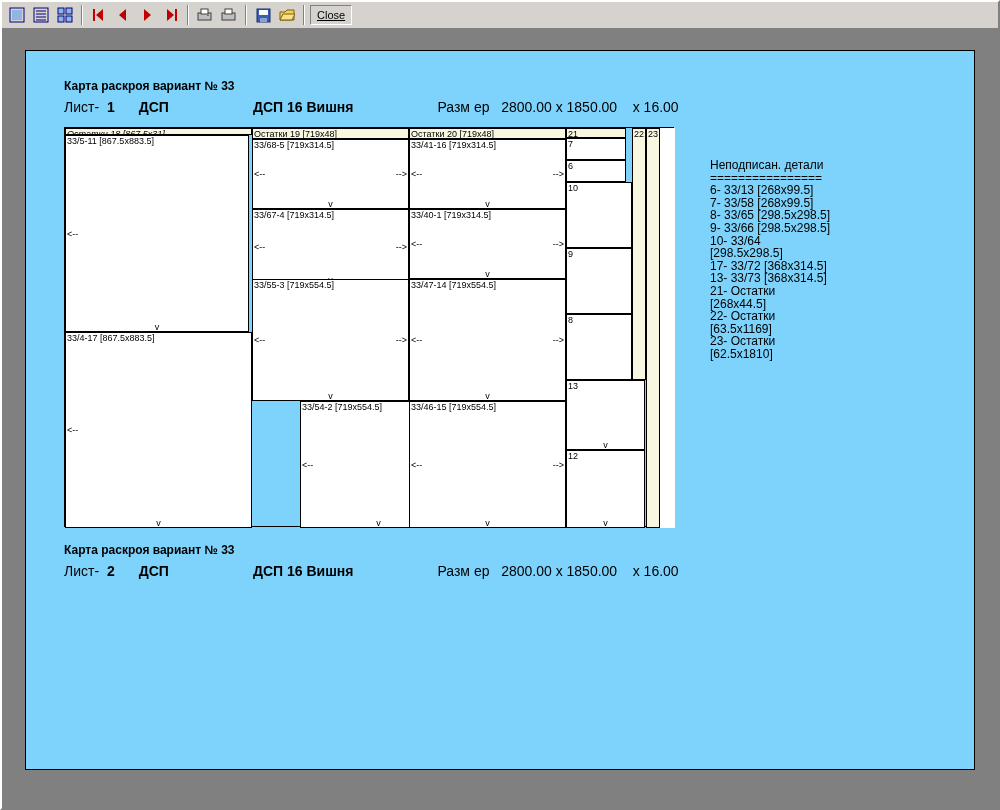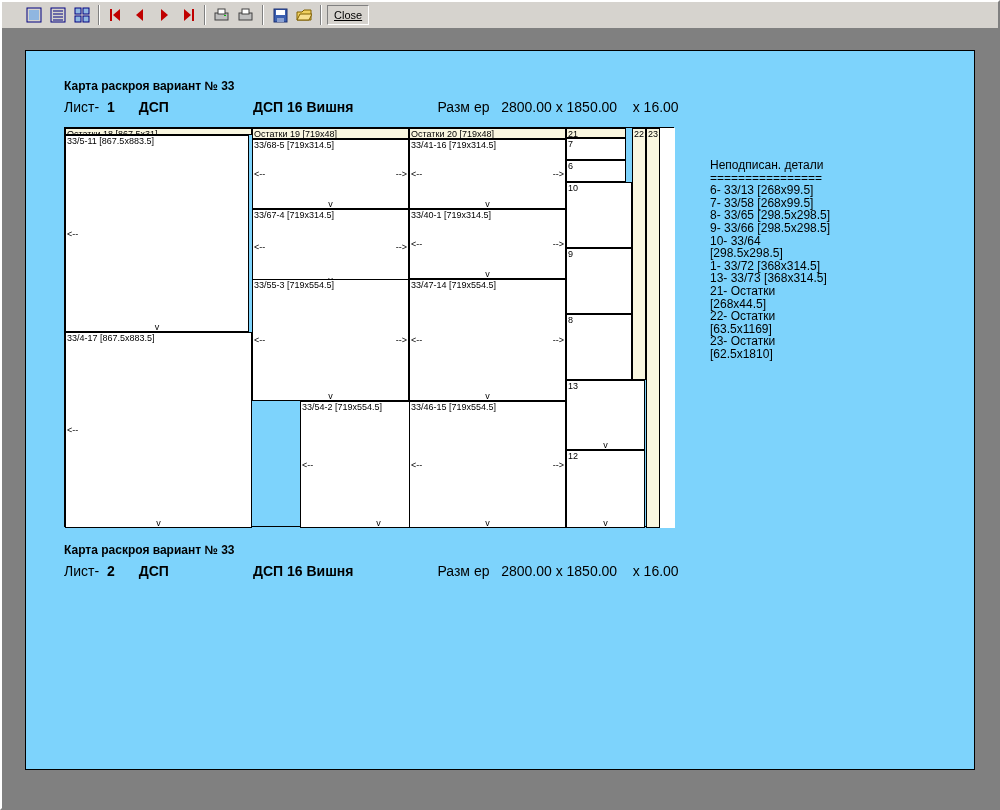--- a/index.html
+++ b/index.html
@@ -19,21 +19,21 @@
     display: flex;
     flex-direction: column;
   }
   
   .toolbar {
     height: 28px;
     display: flex;
     align-items: center;
     border-bottom: 2px solid;
     border-bottom-color: #808080;
-    padding: 2px 21px;
+    padding: 2px 4px;
     gap: 2px;
   }
   .tb-btn {
     width: 22px; height: 22px;
     display: inline-flex;
     align-items: center;
     justify-content: center;
     border: 1px solid transparent;
     cursor: pointer;
   }
@@ -228,21 +228,21 @@
           <div class="title">Карта раскроя вариант № 33</div>
           <div class="meta">
             <span><span class="lab">Лист-</span> <b class="val">1</b></span>
             <span class="mat-code">ДСП</span>
             <span class="mat-name">ДСП 16 Вишня</span>
             <span class="dims"><span>Разм ер</span>&nbsp;&nbsp;&nbsp;<span>2800.00 x  1850.00</span>&nbsp;&nbsp;&nbsp;&nbsp;<span>x  16.00</span></span>
           </div>
 
           <div class="sheet">
 
-            <div class="strip" style="left:0;top:0;width:187px;height:7px;">
+            <div class="strip" style="left:0;top:0;width:187px;height:7px;font-style:italic;">
                 <span class="lbl small">Остатки 18 [867.5x31]</span>
               </div>
             <div class="piece" style="left:0;top:7px;width:184px;height:197px;">
               <span class="lbl">33/5-11 [867.5x883.5]</span>
               <span class="arr-l">&lt;--</span>
               <span class="arr-b">v</span>
             </div>
             <div class="piece" style="left:0;top:204px;width:187px;height:196px;">
               <span class="lbl">33/4-17 [867.5x883.5]</span>
               <span class="arr-l">&lt;--</span>
@@ -357,21 +357,21 @@
 
         <div class="report-right unlist">
           <div>Неподписан. детали</div>
           <div>================</div>
           <div>6- 33/13 [268x99.5]</div>
           <div>7- 33/58 [268x99.5]</div>
           <div>8- 33/65 [298.5x298.5]</div>
           <div>9- 33/66 [298.5x298.5]</div>
           <div>10- 33/64</div>
           <div>[298.5x298.5]</div>
-          <div>1- 33/72 [368x314.5]</div>
+          <div>17- 33/72 [368x314.5]</div>
           <div>13- 33/73 [368x314.5]</div>
           <div>21- Остатки</div>
           <div>[268x44.5]</div>
           <div>22- Остатки</div>
           <div>[63.5x1169]</div>
           <div>23- Остатки</div>
           <div>[62.5x1810]</div>
         </div>
       </div>
     </div>

